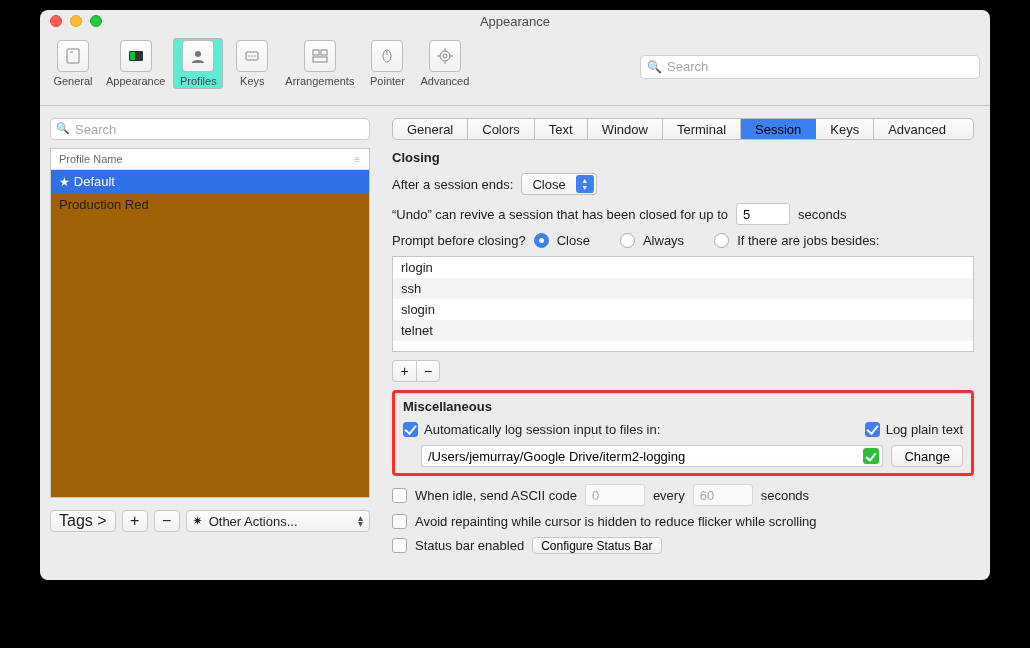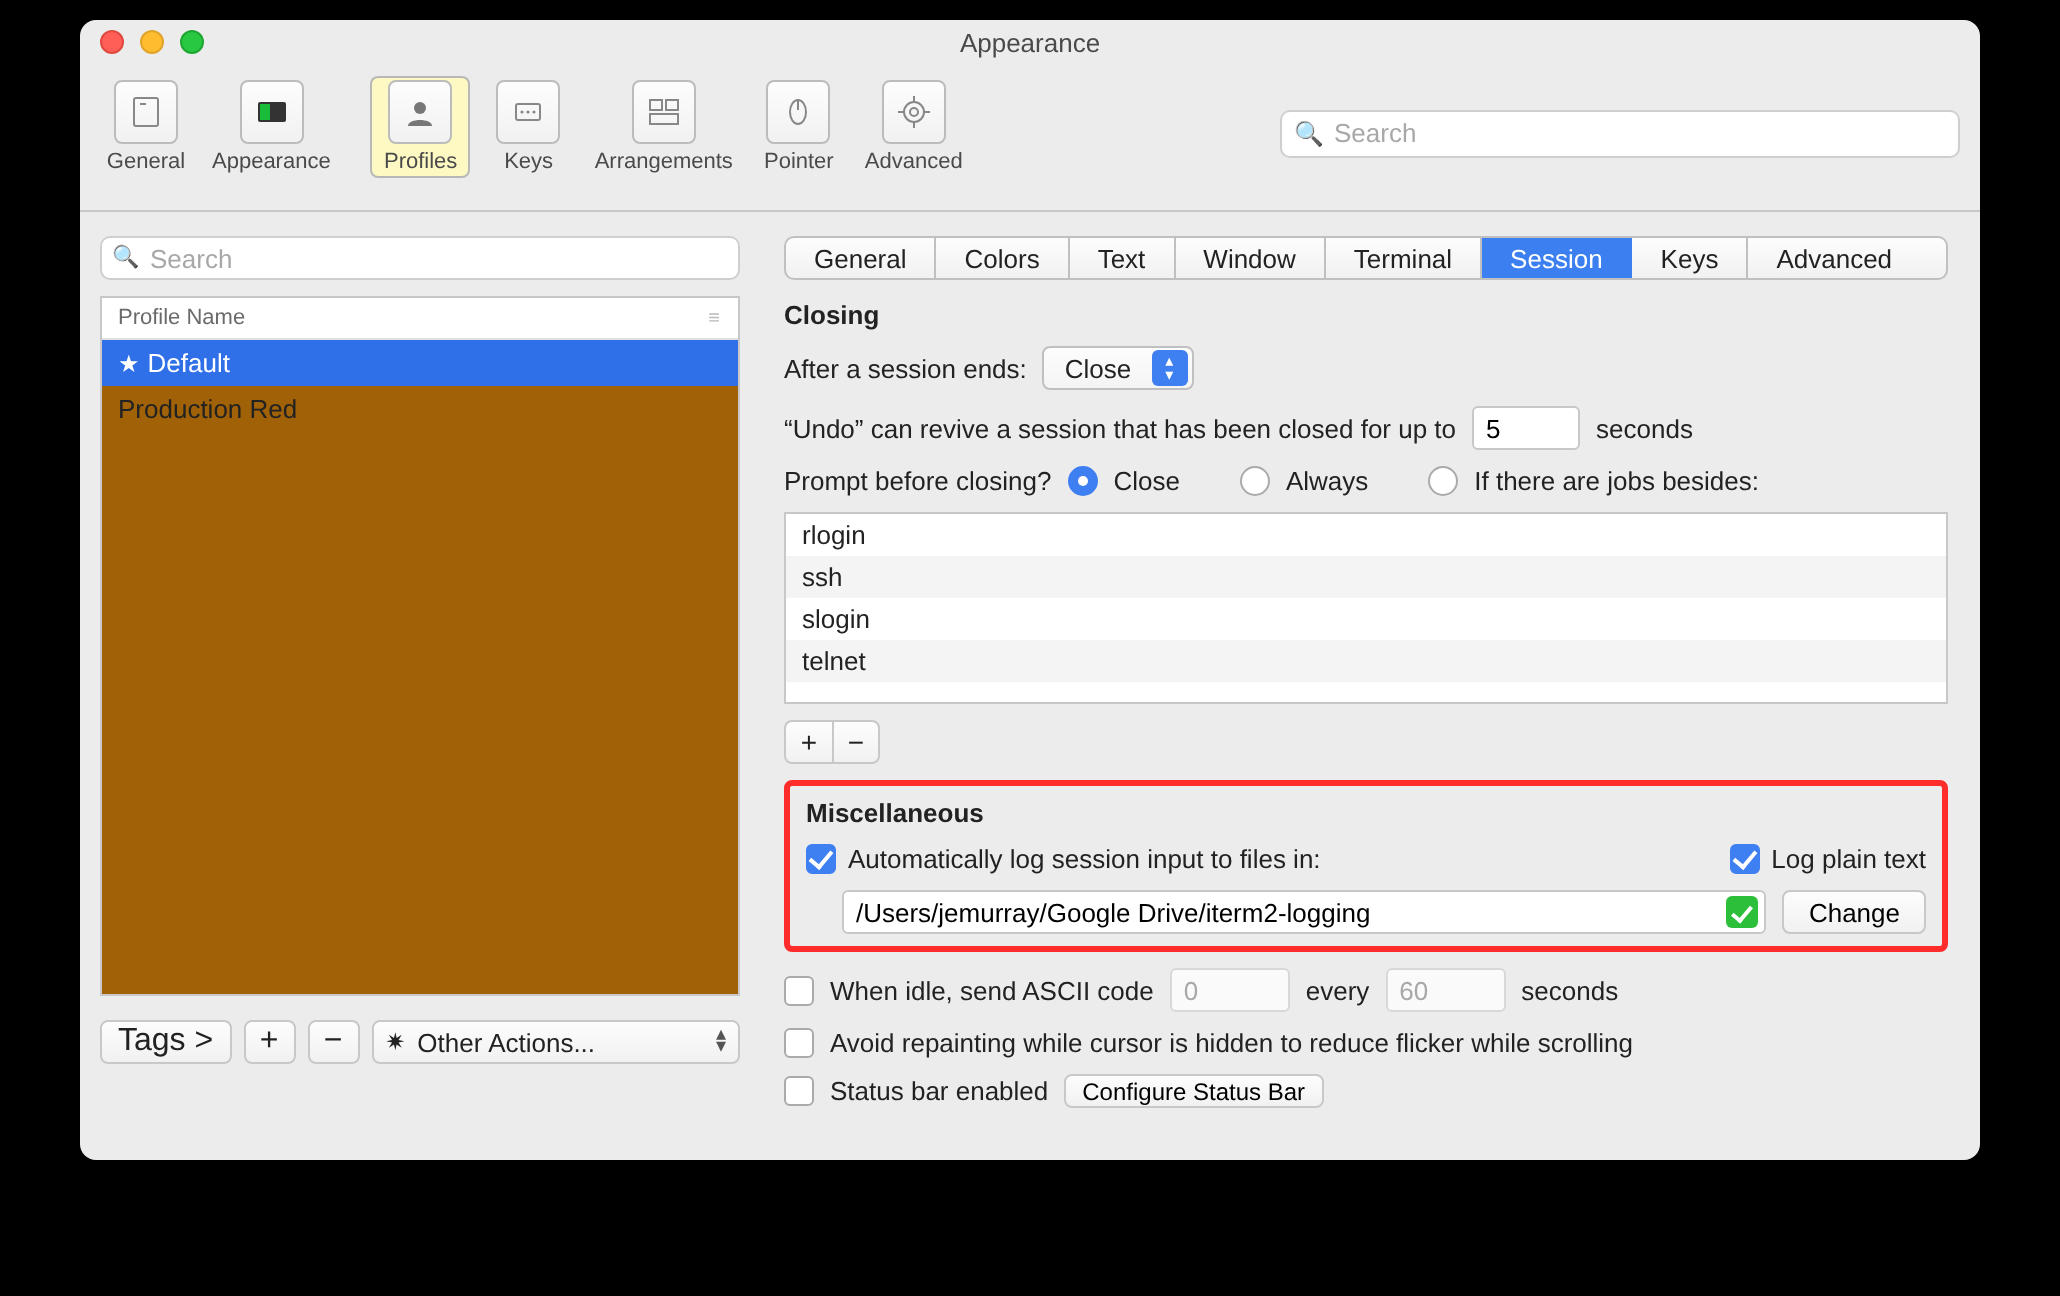--- a/index.html
+++ b/index.html
@@ -38,21 +38,21 @@
     display: flex; align-items: flex-start;
     padding: 6px 10px 0 8px;
     gap: 4px;
   }
   .tb-item {
     display: flex; flex-direction: column; align-items: center;
     width: auto; min-width: 50px; padding: 2px 4px;
     border-radius: 4px;
     cursor: default;
   }
-  .tb-item.selected { background: #fef9c3; box-shadow: inset 0 0 0 1px #b8b8b8; margin-left: 12px; }
+  .tb-item.selected { background: #5eead4; box-shadow: inset 0 0 0 1px #b8b8b8; }
   .tb-icon {
     width: 32px; height: 32px; border: 1px solid #bcbcbc; border-radius: 4px;
     background: linear-gradient(#fdfdfd,#f1f1f1);
     display:flex; align-items:center; justify-content:center;
     margin-bottom: 3px;
   }
   .tb-label { font-size: 11px; color: #4a4a4a; white-space: nowrap; }
   .toolbar-search {
     margin-left: auto;
     align-self: center;
@@ -112,21 +112,21 @@
   }
   .segtabs {
     display:flex; border:1px solid #c0c0c0; border-radius:5px; overflow:hidden;
     background:linear-gradient(#fdfdfd,#f1f1f1); height:22px; margin: 0 6px 10px 6px;
   }
   .segtab {
     flex:0 0 auto; padding:0 14px; font-size:13px; display:flex; align-items:center;
     border-right:1px solid #c0c0c0;
   }
   .segtab:last-child { border-right:none; }
-  .segtab.sel { background:#3b7ff0; color:#ffffff; border-right-color:#3b7ff0; }
+  .segtab.sel { background:#3b7ff0; color:#000000; border-right-color:#3b7ff0; }
   .pane {
     flex:1; background:#ececec; padding: 0 6px 6px 6px;
     display:flex; flex-direction:column; gap:8px;
   }
   .section-title { font-weight:bold; font-size:13px; }
   .row { display:flex; align-items:center; gap:8px; font-size:13px; }
   .macselect {
     height:22px; border:1px solid #c0c0c0; border-radius:4px;
     background:linear-gradient(#fdfdfd,#f4f4f4);
     display:inline-flex; align-items:center; padding:0 2px 0 10px; gap:10px;

